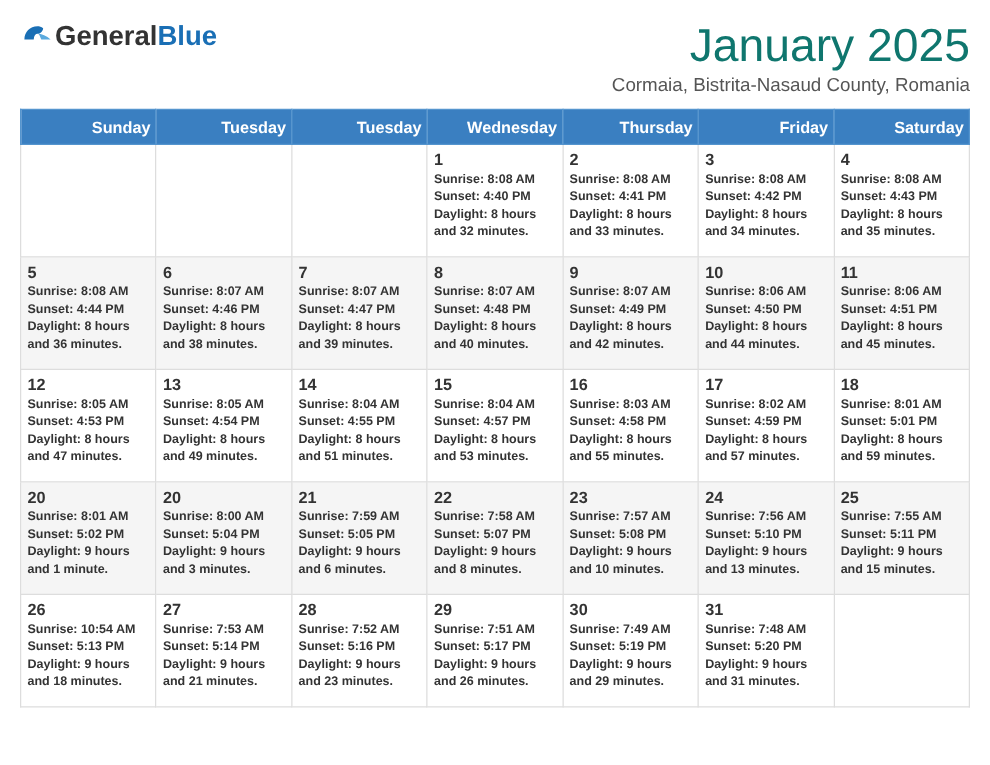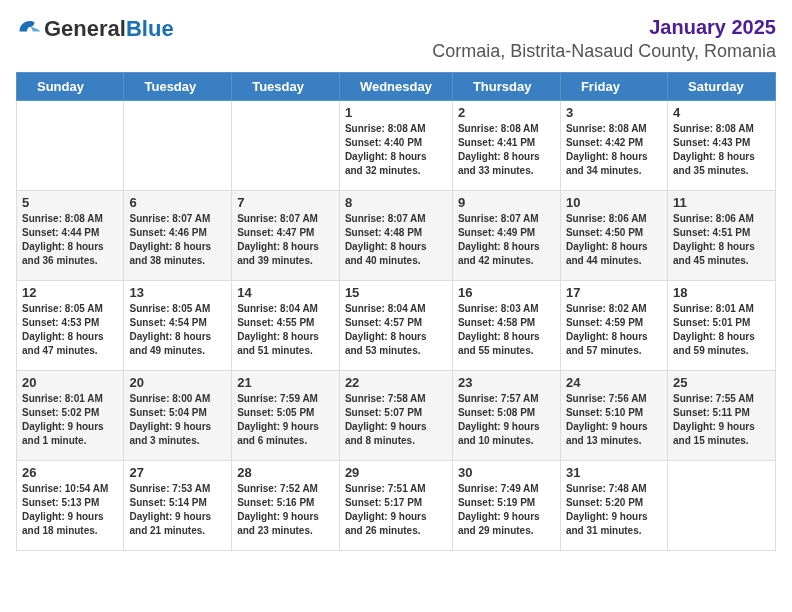--- a/index.html
+++ b/index.html
@@ -28,41 +28,41 @@
     }
     .logo-row {
       display: flex;
       align-items: flex-start;
       gap: 0;
     }
     .title-area {
       text-align: right;
     }
     .calendar-title {
-      font-size: 20px;
-      font-weight: bold;
-      color: #4c1d95;
+      font-size: 37px;
+      font-weight: normal;
+      color: #0f766e;
     }
     .calendar-subtitle {
-      font-size: 18px;
+      font-size: 15px;
       color: #555;
       margin-top: 2px;
     }
     .calendar {
       width: 100%;
       border-collapse: collapse;
       border: 1px solid #ccc;
     }
     .calendar th {
       background: #3a7fc1;
       color: #fff;
       font-size: 13px;
       font-weight: bold;
-      padding: 6px 20px;
-      text-align: left;
+      padding: 6px 4px;
+      text-align: right;
       border: 1px solid #5595ce;
     }
     .calendar td {
       width: calc(100% / 7);
       vertical-align: top;
       padding: 4px 5px;
       border: 1px solid #ddd;
       font-size: 10.5px;
       color: #333;
       background: #fff;

